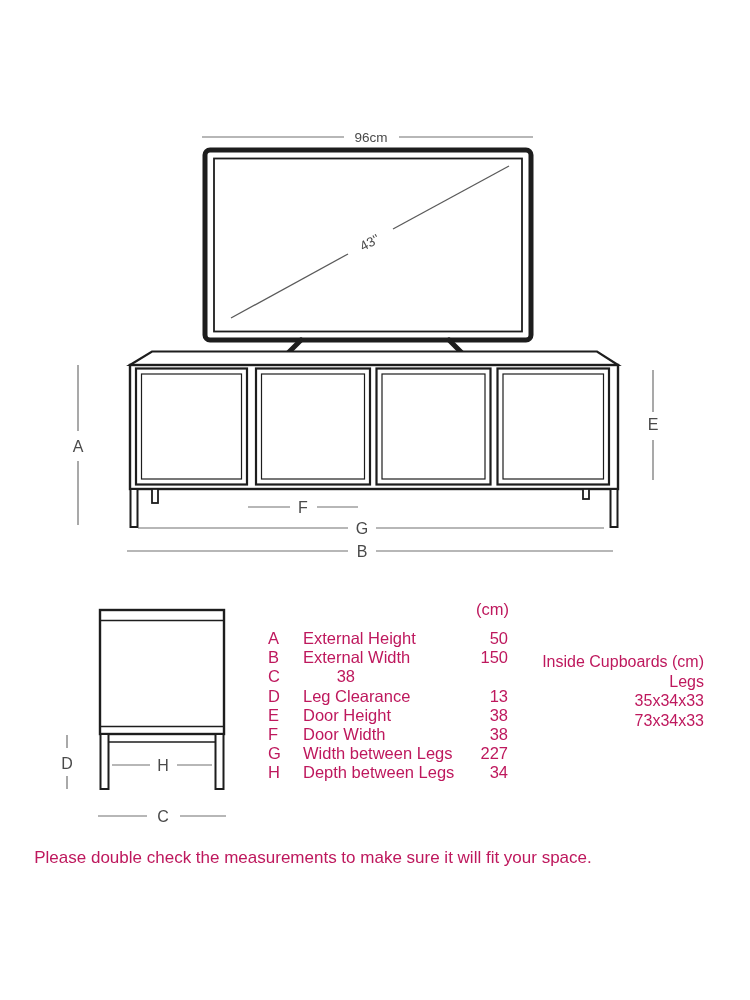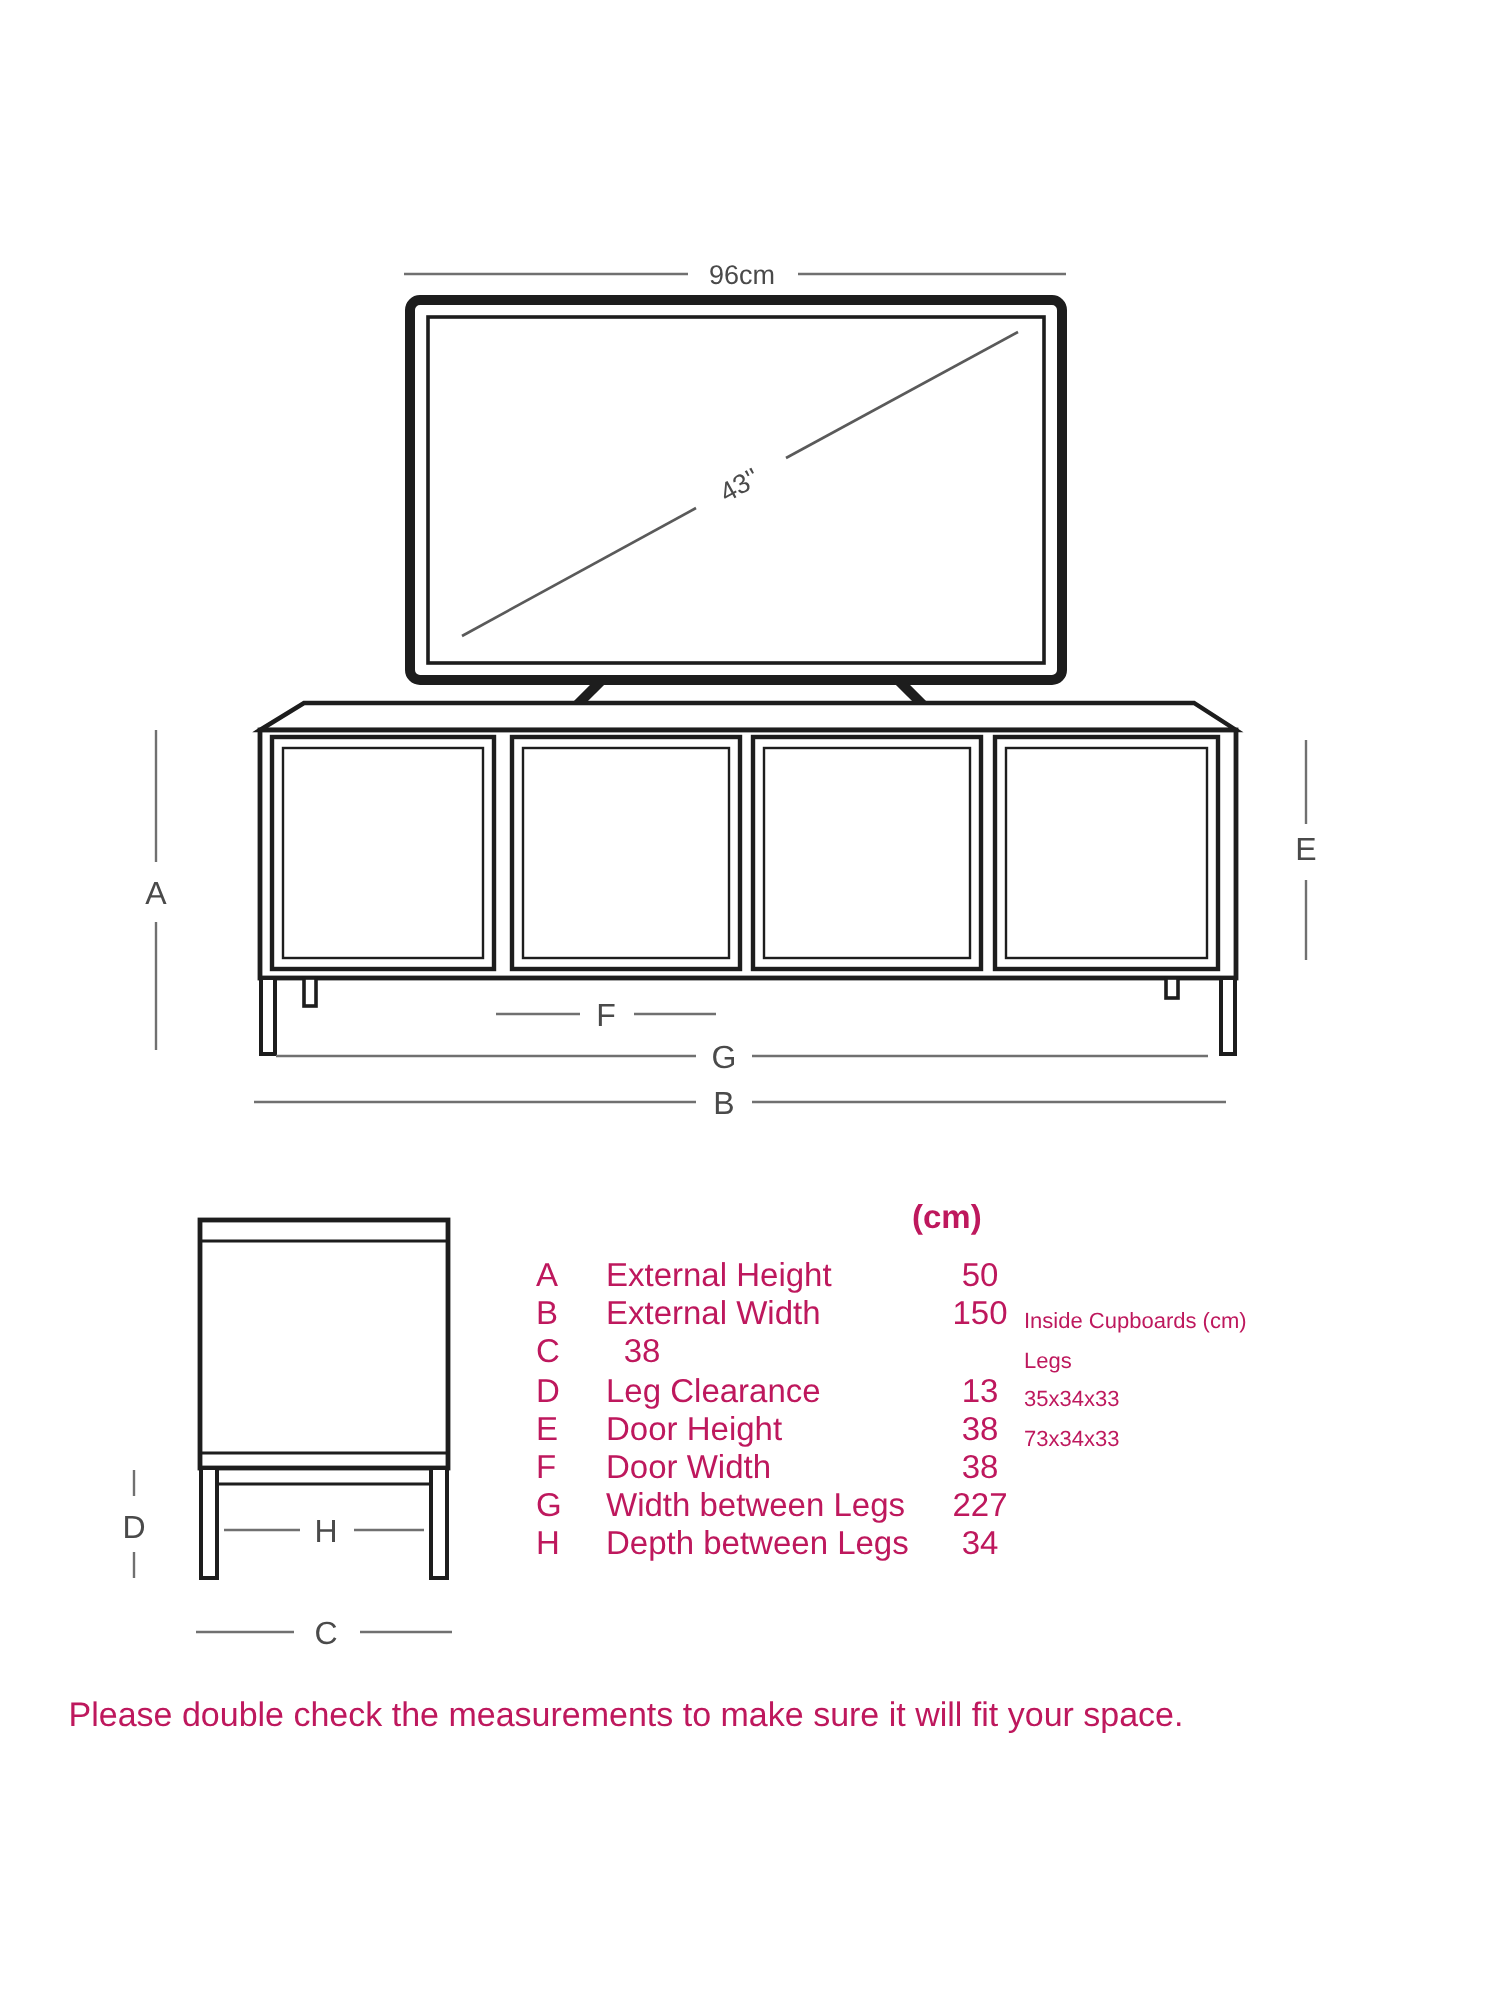--- a/index.html
+++ b/index.html
@@ -4,29 +4,29 @@
 <style>
   html,body{margin:0;padding:0;background:#fff;}
   .page{position:relative;width:750px;height:1000px;background:#ffffff;overflow:hidden;
         font-family:"Liberation Sans",sans-serif;color:#be185d;}
   .page svg{position:absolute;left:0;top:0;}
   svg text{font-family:"Liberation Sans",sans-serif;fill:#4a4a4a;}
   .dimlabel{font-size:16px;}
   .smlabel{font-size:13.5px;}
 
   .meas-table{position:absolute;left:268px;top:600px;width:240px;font-size:16.5px;}
-  .meas-header{position:absolute;left:188px;top:0;height:19px;line-height:19px;font-weight:bold;}
+  .meas-header{position:absolute;left:208px;top:0;height:19px;line-height:19px;}
   .meas-rows{position:absolute;left:0;top:29px;width:240px;}
   .meas-row{display:flex;height:19.2px;line-height:19.2px;align-items:center;}
   .meas-letter{width:35px;flex:0 0 35px;}
   .meas-name{flex:1 1 auto;white-space:nowrap;}
-  .meas-value{width:36px;flex:0 0 36px;text-align:center;}
+  .meas-value{width:36px;flex:0 0 36px;text-align:right;margin-left:16px;}
 
-  .cupboards{position:absolute;left:512px;top:652px;width:192px;text-align:left;
-             font-size:11px;line-height:19.5px;}
+  .cupboards{position:absolute;left:512px;top:652px;width:192px;text-align:right;
+             font-size:16px;line-height:19.5px;}
   .note{position:absolute;left:0;top:848px;width:626px;text-align:center;font-size:17px;}
 </style>
 </head>
 <body>
 
 <div class="page">
 
   <svg width="750" height="1000" viewBox="0 0 750 1000">
 
     <g>

